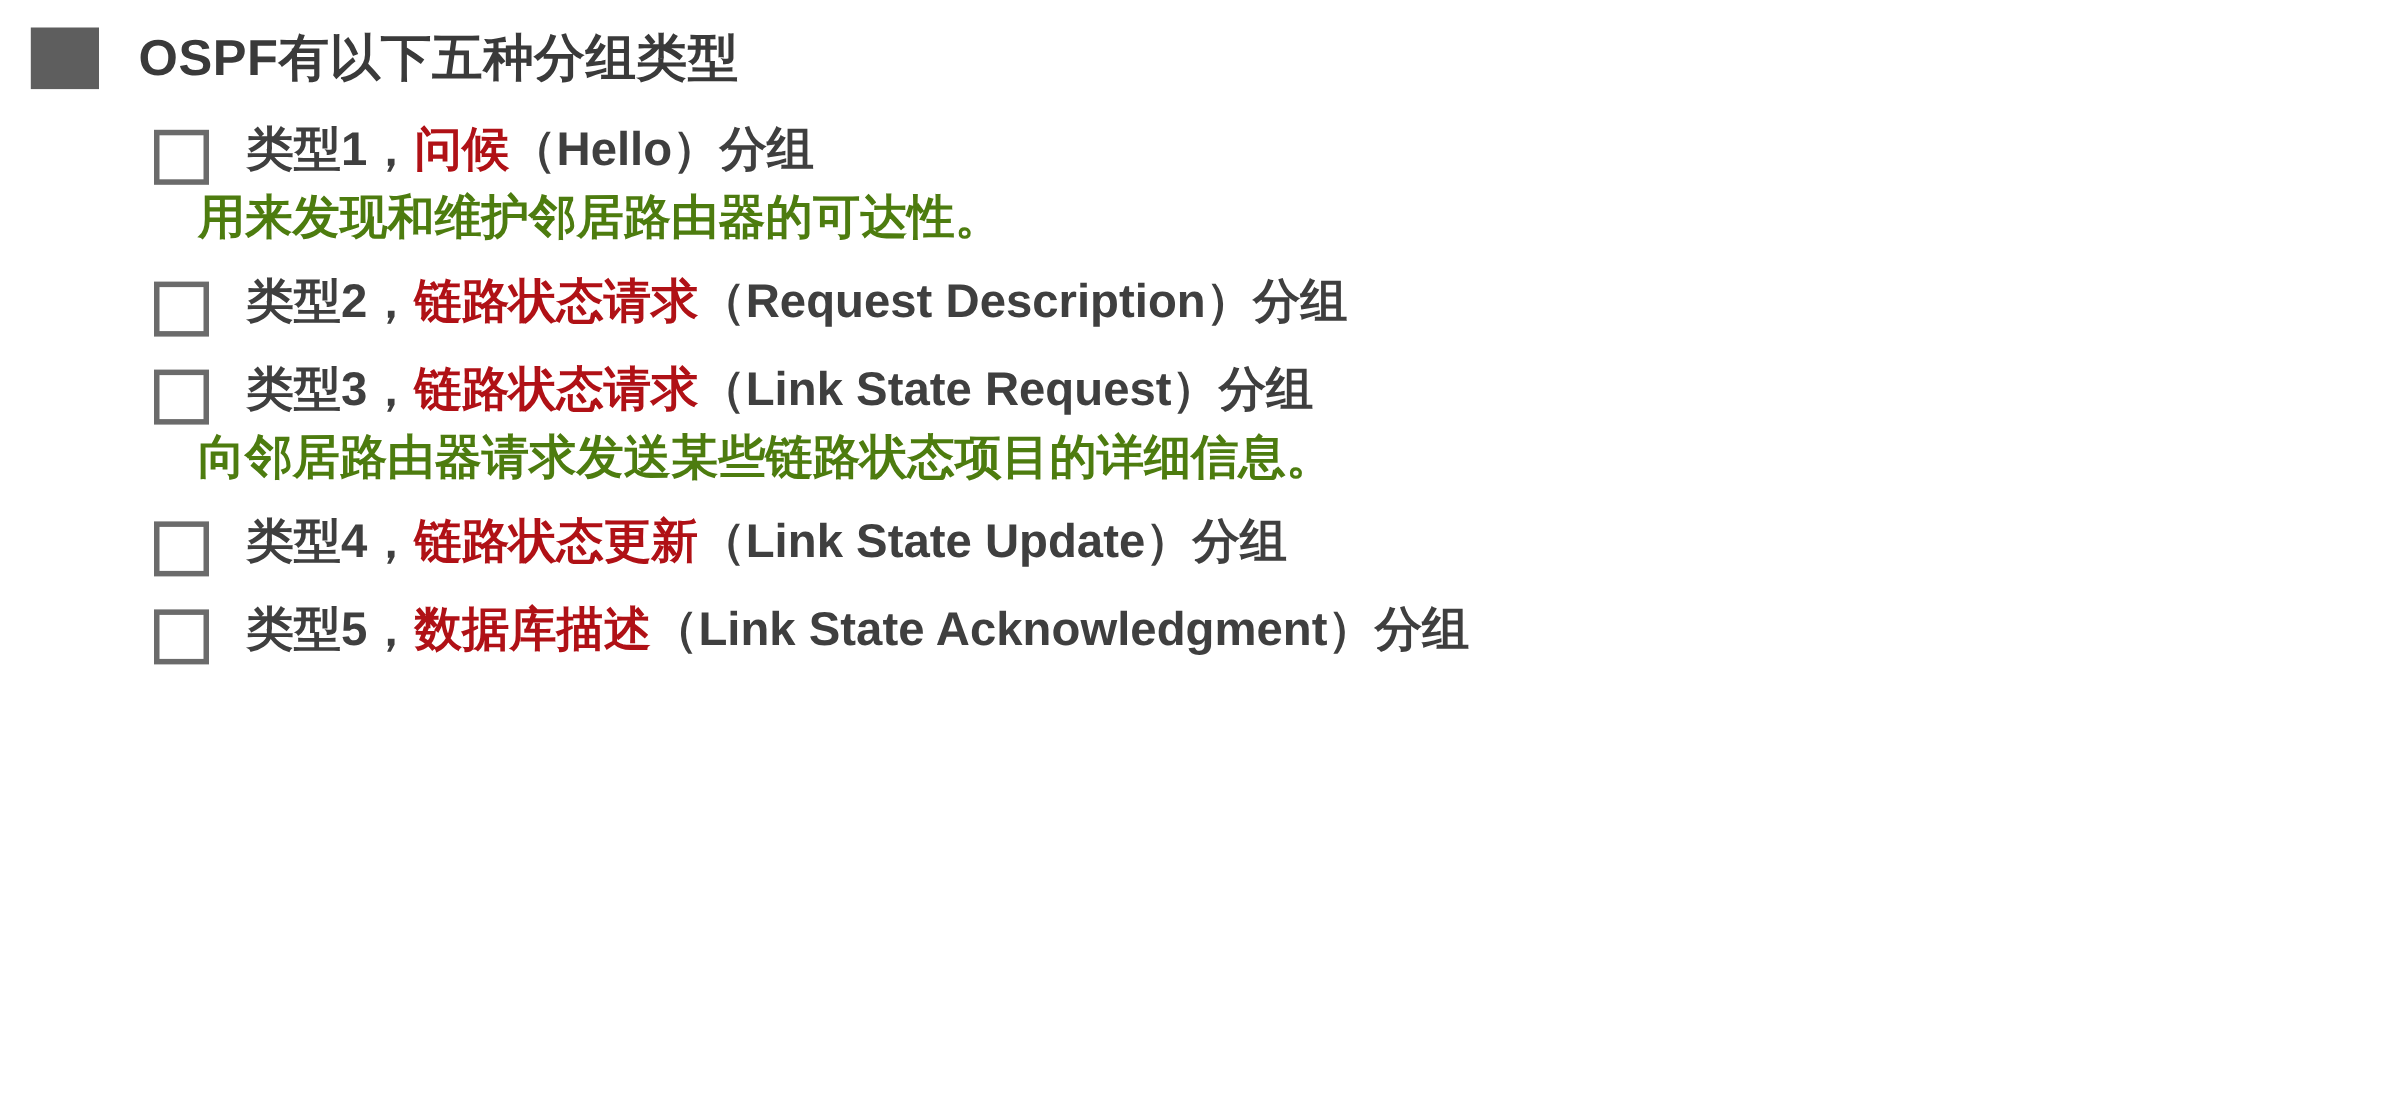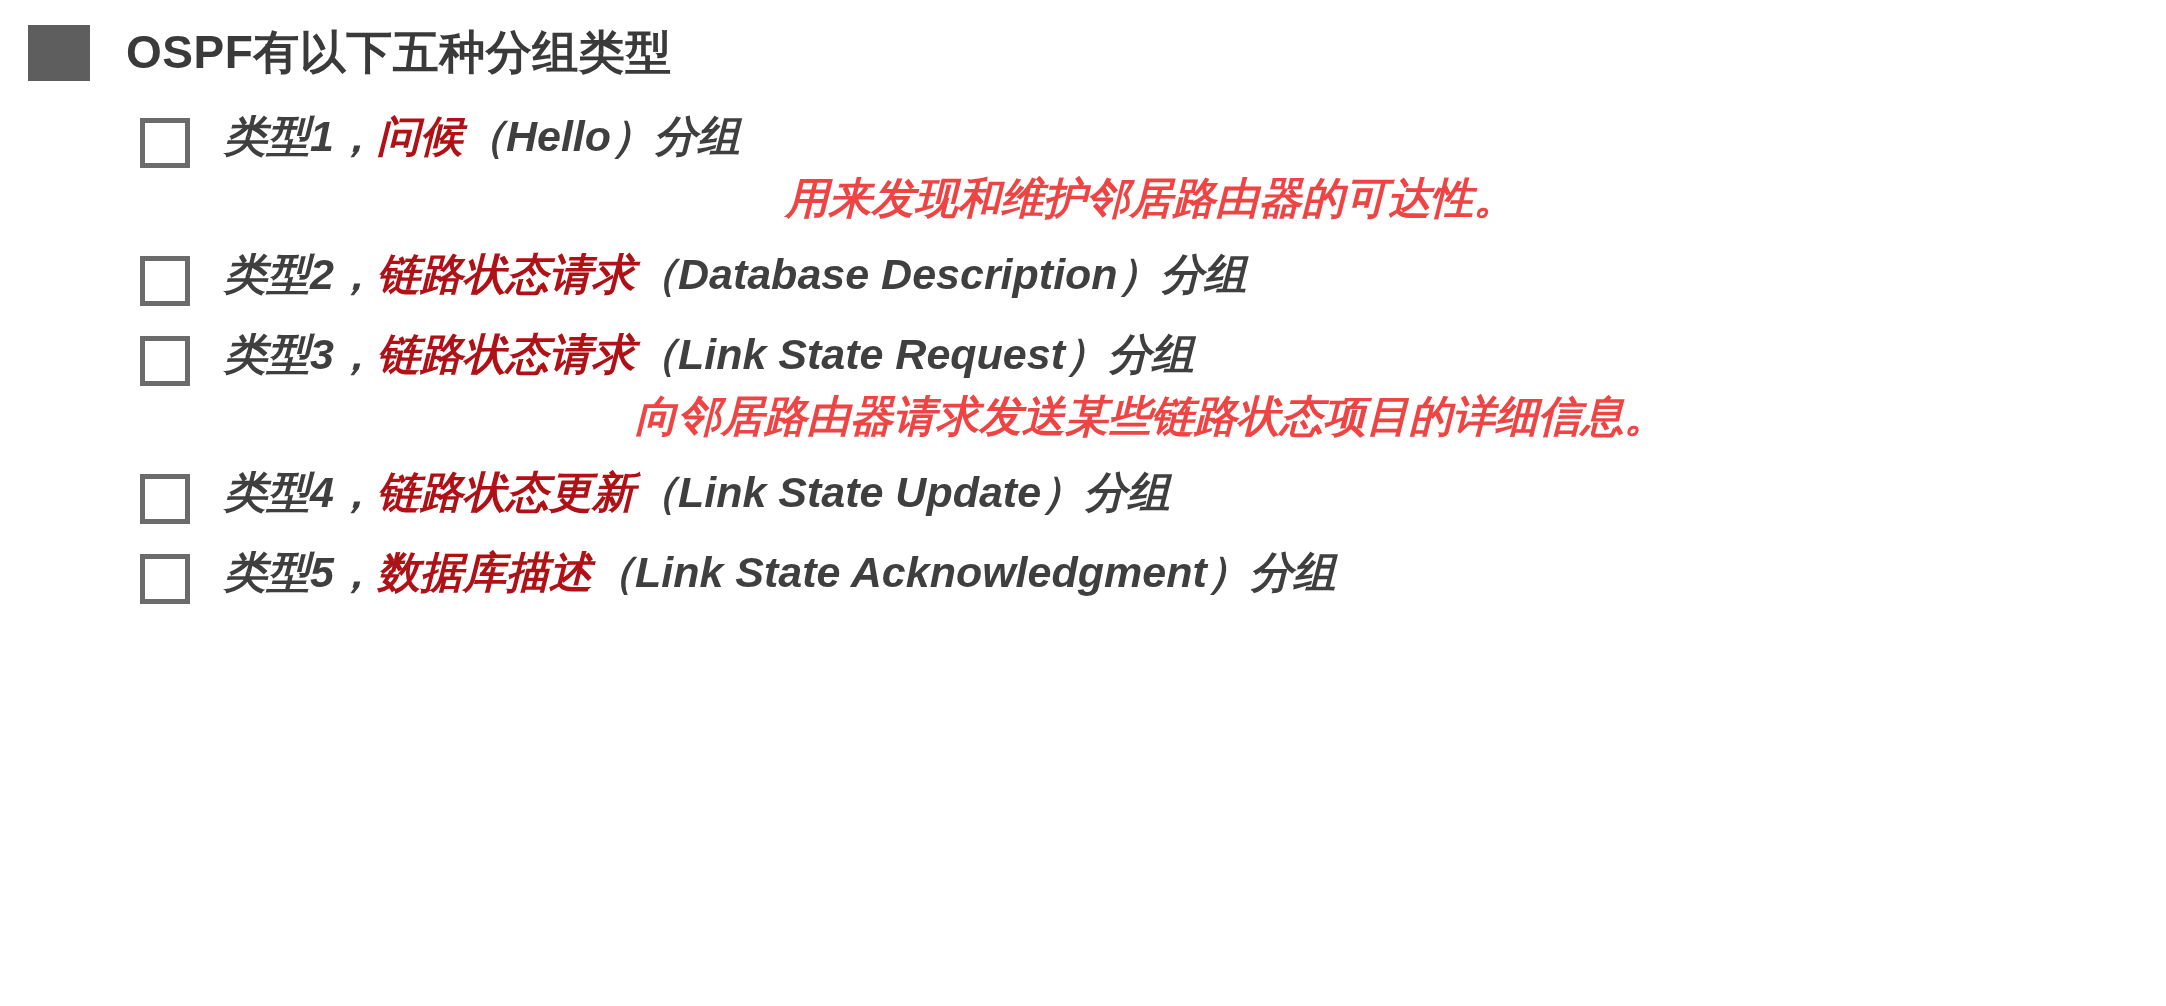--- a/index.html
+++ b/index.html
@@ -41,21 +41,20 @@
     color: #3a3a3a;
     letter-spacing: 0.5px;
     white-space: nowrap;
   }
   
   .items {
     margin-left: 118px;
   }
   .item {
     margin-bottom: 22px;
-    font-style: italic;
   }
   .item-title-row {
     display: flex;
     align-items: flex-start;
     gap: 34px;
   }
   .checkbox {
     width: 50px;
     height: 50px;
     border: 5px solid #6b6b6b;
@@ -70,26 +69,25 @@
     color: #3f3f3f;
     line-height: 1.22;
     white-space: nowrap;
   }
   .title-line .hl {
     color: #b01116;
   }
   .desc-line {
     font-size: 43px;
     font-weight: bold;
-    color: #ef4444;
+    color: #4d7c0f;
     line-height: 1.25;
     margin-left: 40px;
     margin-top: 4px;
     white-space: nowrap;
-    text-align: center;
   }
   .item.compact { margin-bottom: 16px; }
 </style>
 </head>
 <body>
 
 <div class="slide">
 
   <div class="heading-row">
     <span class="sq-bullet"></span>
@@ -105,21 +103,21 @@
           <span>类型1，</span><span class="hl">问候</span><span>（Hello）分组</span>
         </div>
       </div>
       <div class="desc-line">用来发现和维护邻居路由器的可达性。</div>
     </div>
 
     <div class="item">
       <div class="item-title-row">
         <span class="checkbox"></span>
         <div class="title-line">
-          <span>类型2，</span><span class="hl">链路状态请求</span><span>（Database Description）分组</span>
+          <span>类型2，</span><span class="hl">链路状态请求</span><span>（Request Description）分组</span>
         </div>
       </div>
     </div>
 
     <div class="item">
       <div class="item-title-row">
         <span class="checkbox"></span>
         <div class="title-line">
           <span>类型3，</span><span class="hl">链路状态请求</span><span>（Link State Request）分组</span>
         </div>

